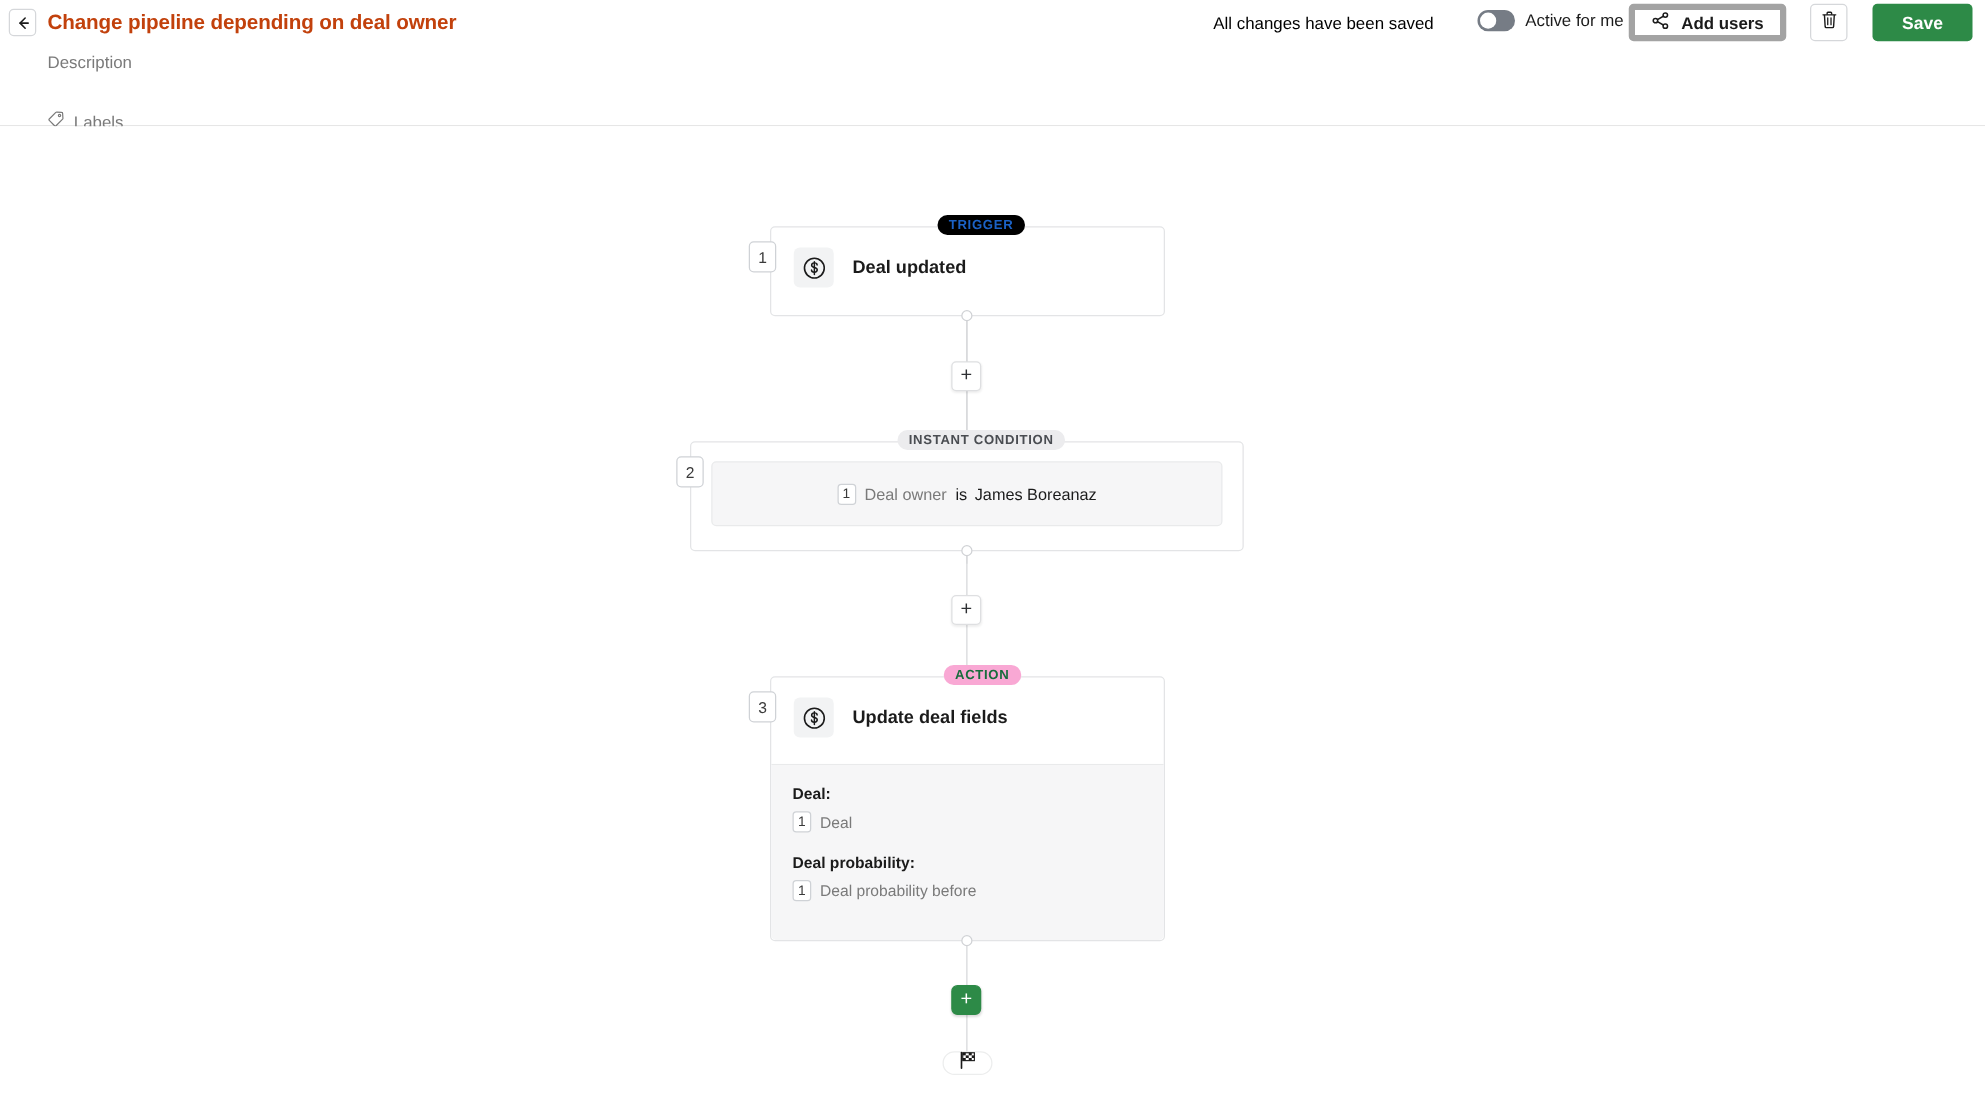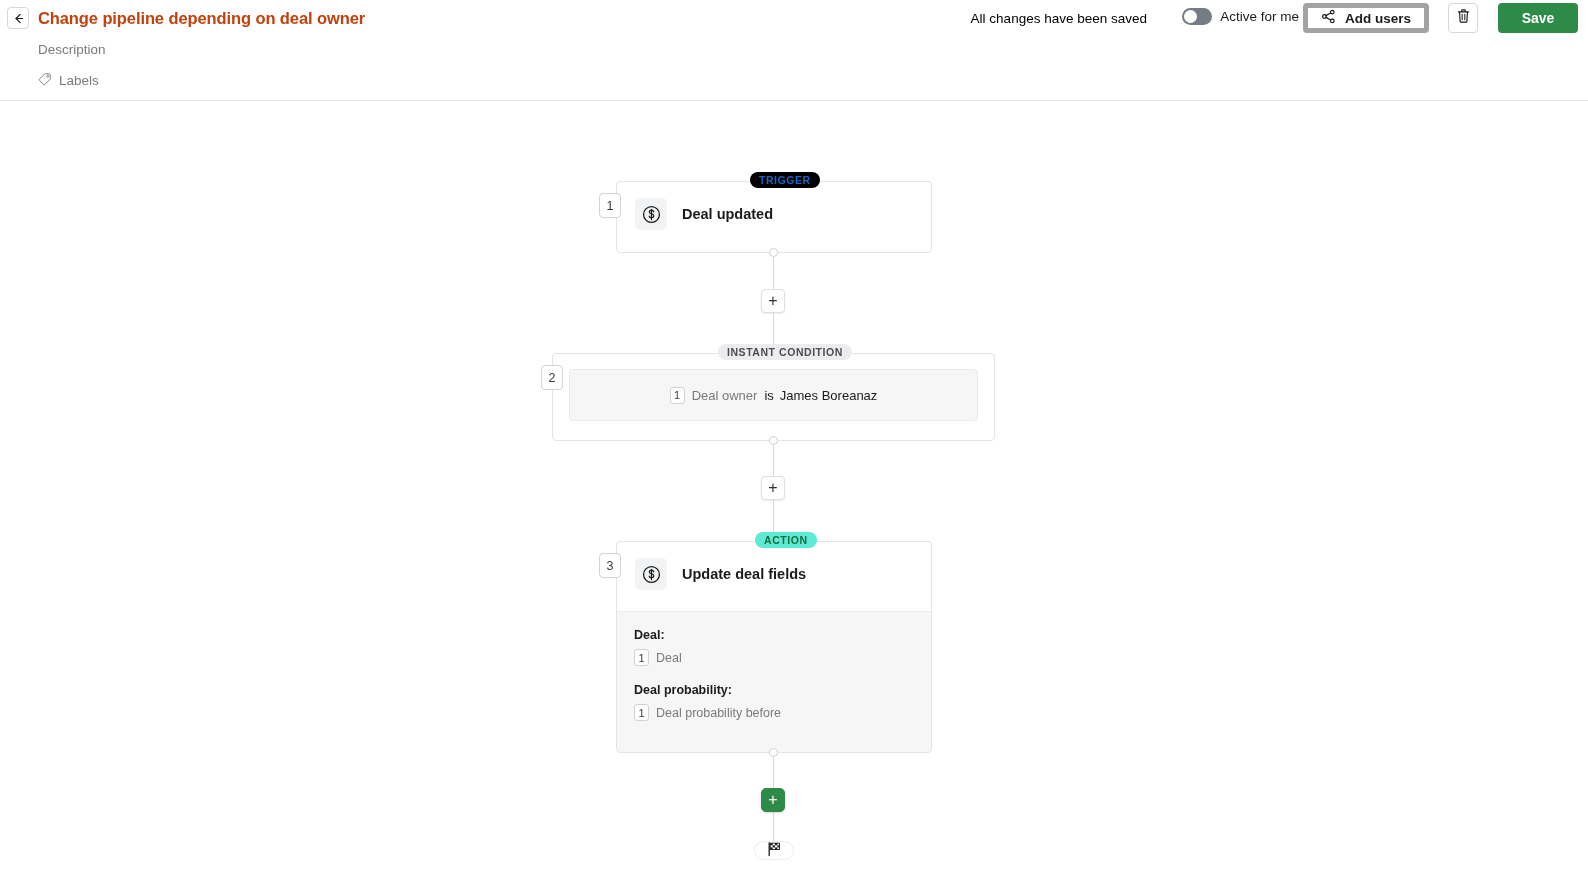--- a/index.html
+++ b/index.html
@@ -30,21 +30,21 @@
     position: absolute; left: 38px; top: 7px;
     font-size: 16.5px; font-weight: bold; letter-spacing: -0.1px;
     color: #c2410c; line-height: 22px;
   }
   .description {
     position: absolute; left: 38px; top: 41px;
     font-size: 13.5px; color: #7a7a7a; line-height: 18px;
     cursor: text;
   }
   .labels-row {
-    position: absolute; left: 38px; top: 72px;
+    position: absolute; left: 38px; top: 88px;
     display: flex; align-items: center; gap: 7px;
     cursor: pointer;
   }
   .labels-row .lbl { font-size: 13.5px; color: #7a7a7a; line-height: 18px; }
 
   .saved-text {
     position: absolute; right: 441px; top: 9px;
     font-size: 13.5px; color: #000000; line-height: 19px;
     white-space: nowrap;
   }
@@ -127,21 +127,21 @@
     font-size: 12.5px; color: #3a3a3a; z-index: 4;
   }
   .node-tag {
     position: absolute; top: -9px;
     padding: 2px 9px 2px 9px; border-radius: 9px;
     font-size: 10.5px; font-weight: bold; letter-spacing: .55px;
     z-index: 3; white-space: nowrap;
   }
   .tag-trigger { background: #000000; color: #1b62c6; }
   .tag-condition { background: #ececee; color: #4a4d52; }
-  .tag-action { background: #5eead4; color: #176c3c; }
+  .tag-action { background: #f9a8d4; color: #176c3c; }
 
   .node-head {
     display: flex; align-items: center; gap: 15px;
     padding: 16px 18px;
   }
   .coin-icon {
     width: 32px; height: 32px; border-radius: 5px;
     background: #f2f3f4;
     display: flex; align-items: center; justify-content: center;
     flex: 0 0 auto;

